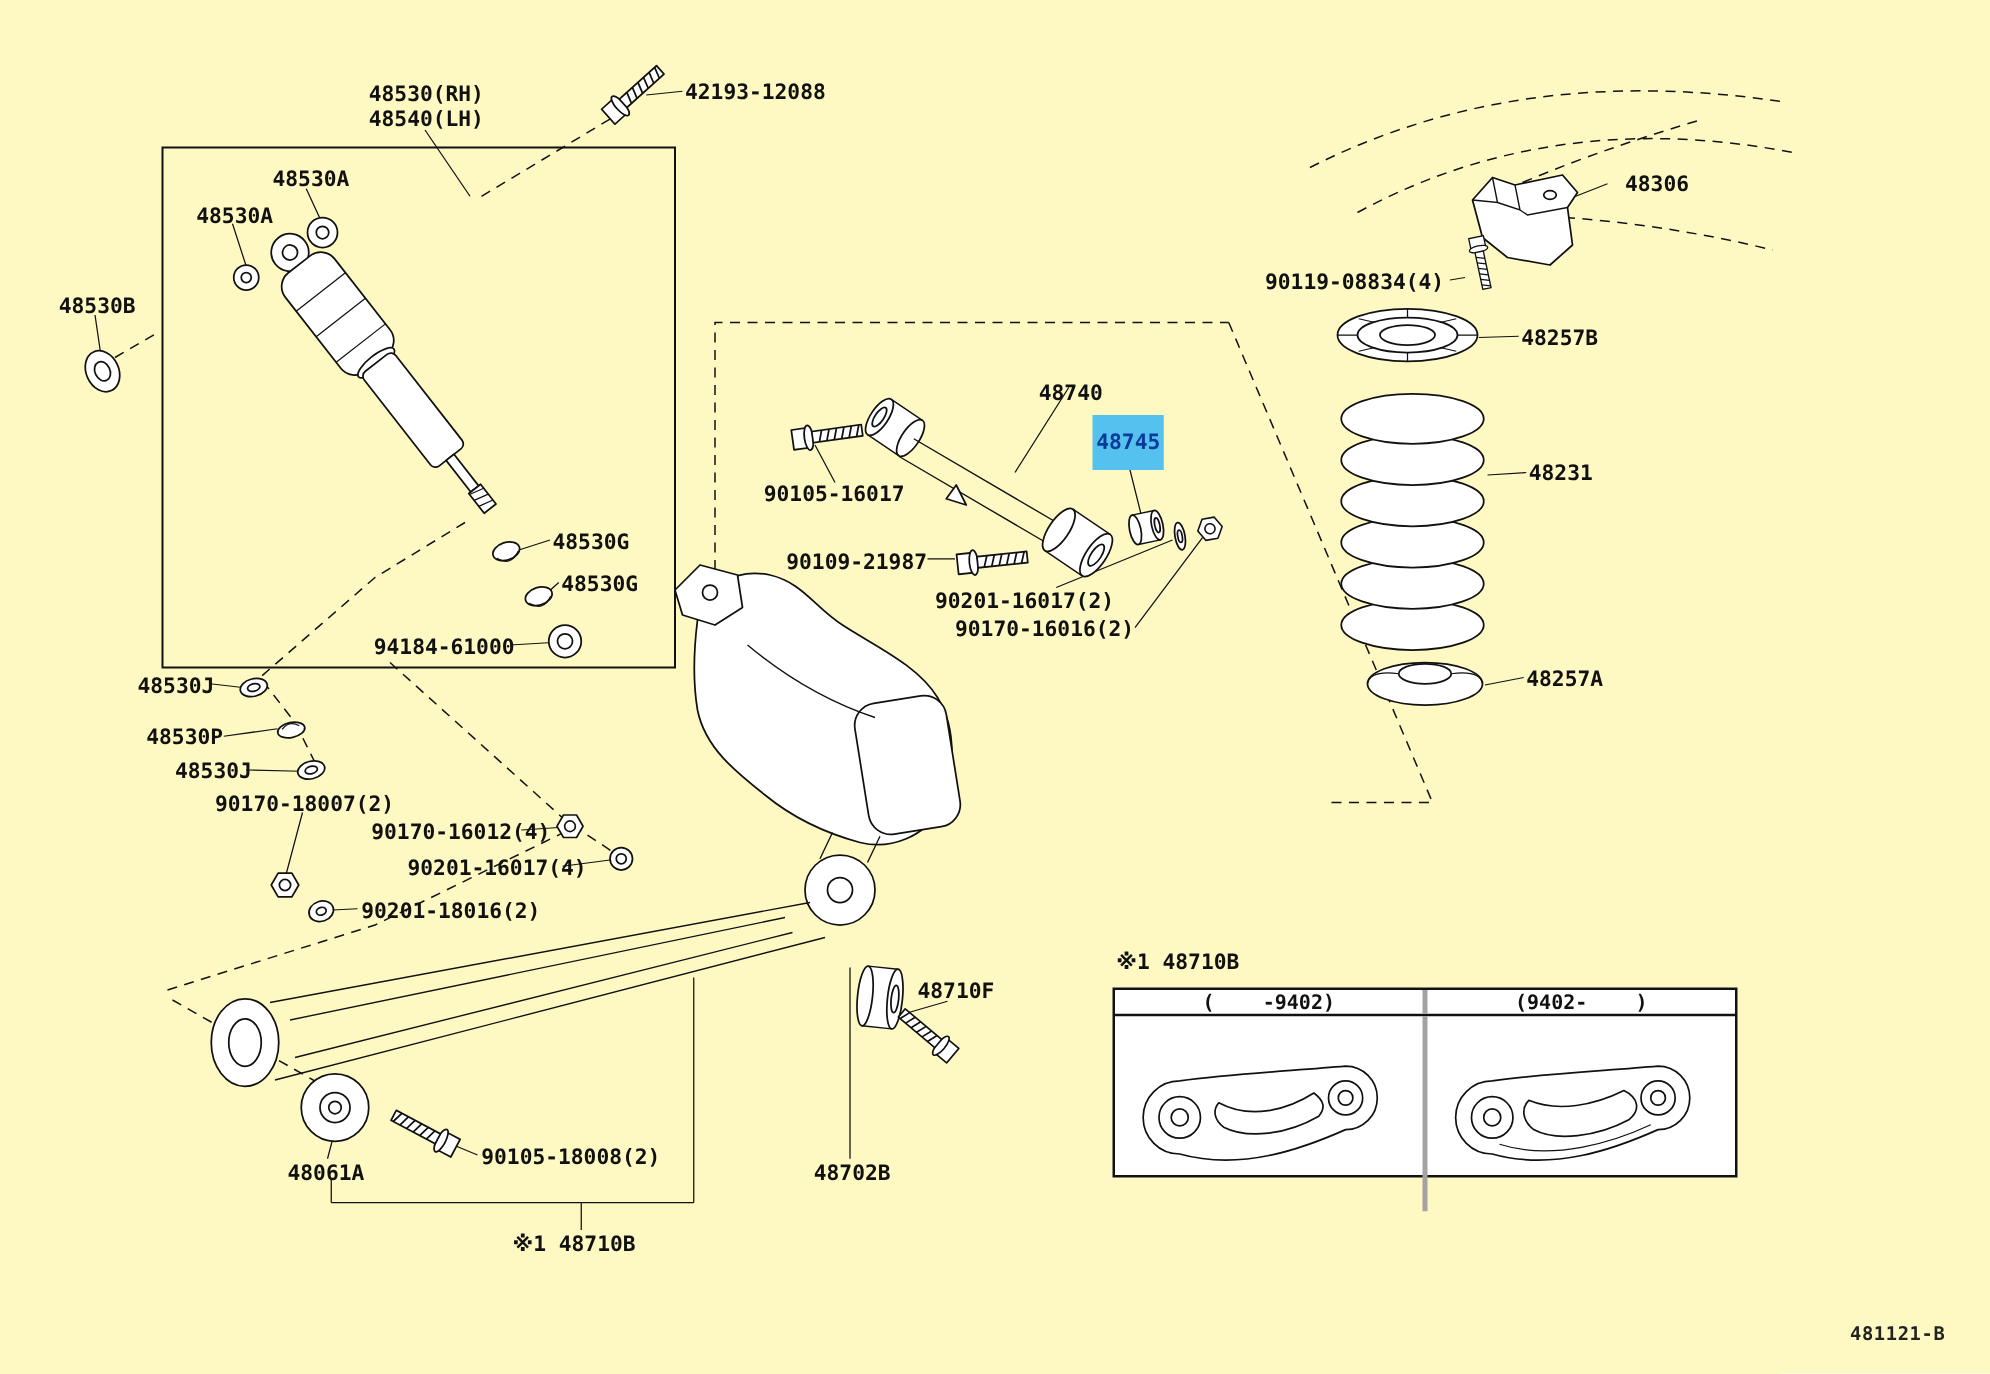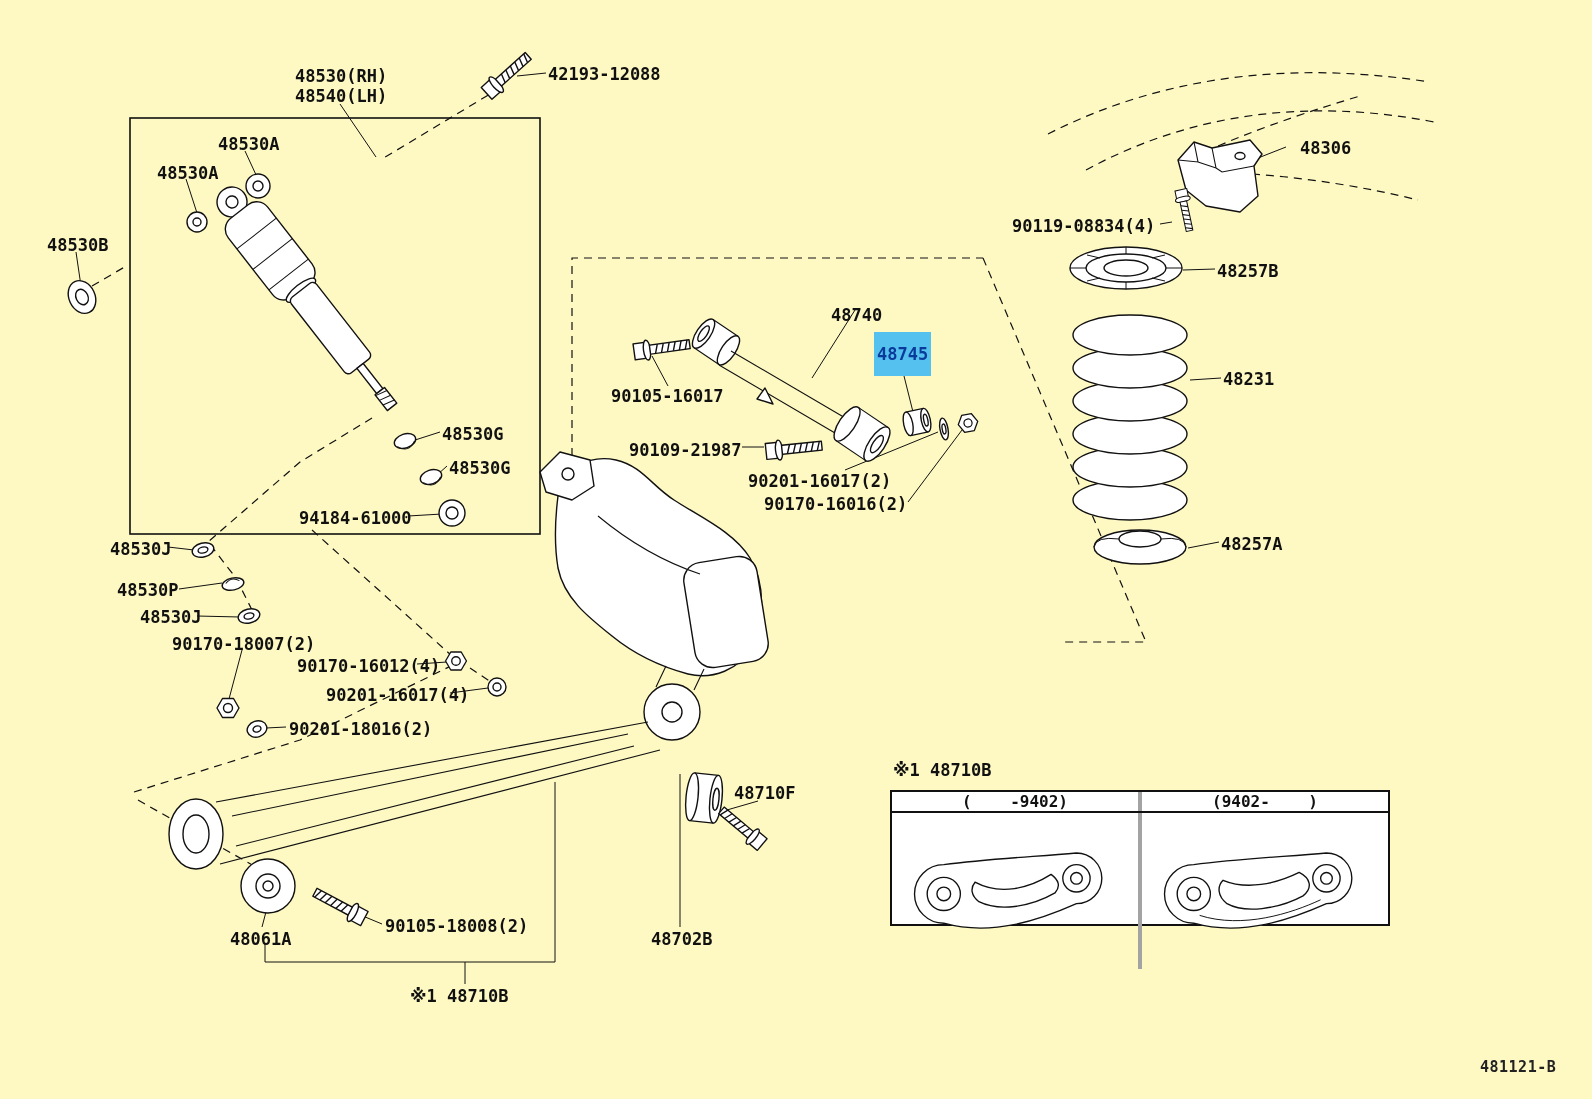--- a/index.html
+++ b/index.html
@@ -8,21 +8,21 @@
   svg.art{position:absolute;left:0;top:0;}
   .s-part{fill:#fff;stroke:#111;stroke-width:1.4;stroke-linejoin:round;}
   .s-line{fill:none;stroke:#111;stroke-width:1.1;}
   .s-thin{fill:none;stroke:#111;stroke-width:1;}
   .s-dash{fill:none;stroke:#111;stroke-width:1.2;stroke-dasharray:8 6;}
   .s-fill{fill:#fff;stroke:none;}
   .label-layer{position:absolute;left:0;top:0;width:100%;height:100%;}
   .part-label{position:absolute;font-weight:700;font-size:17px;line-height:20px;color:#111;white-space:pre;}
   .part-label.highlighted{background:var(--hl-bg,#55c1ee);color:var(--hl-text,#0a3a9a);padding:12px 3px;}
   .table-title{position:absolute;font-weight:700;font-size:17px;color:#111;white-space:pre;}
-  .ref-table{position:absolute;left:890px;top:790px;width:500px;height:136px;border:2px solid #111;
+  .ref-table{position:absolute;left:890px;top:790px;width:500px;height:152px;border:2px solid #111;
              box-sizing:border-box;display:flex;flex-direction:column;background:#fff;}
   .ref-header{display:flex;height:36px;border-bottom:2px solid #111;}
   .ref-cell{flex:1;display:flex;align-items:center;justify-content:center;white-space:pre;
             font-weight:700;font-size:16px;color:#111;}
   .ref-cell + .ref-cell{border-left:4px solid #a3a3a3;}
   .ref-body{flex:1;display:flex;}
   .ref-body .ref-cell{padding:4px 0;}
   .footer-code{position:absolute;font-size:15px;font-weight:600;color:#222;letter-spacing:0.5px;}
 </style>
 </head>

